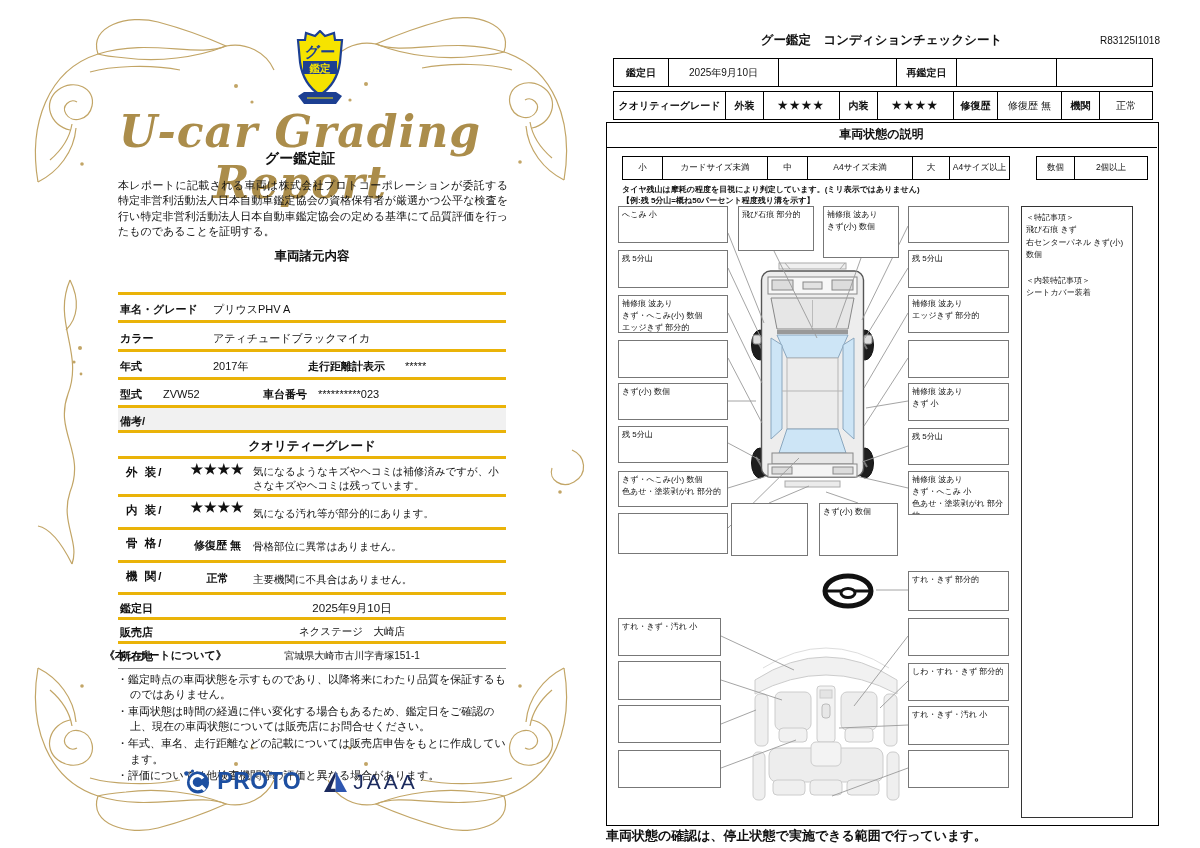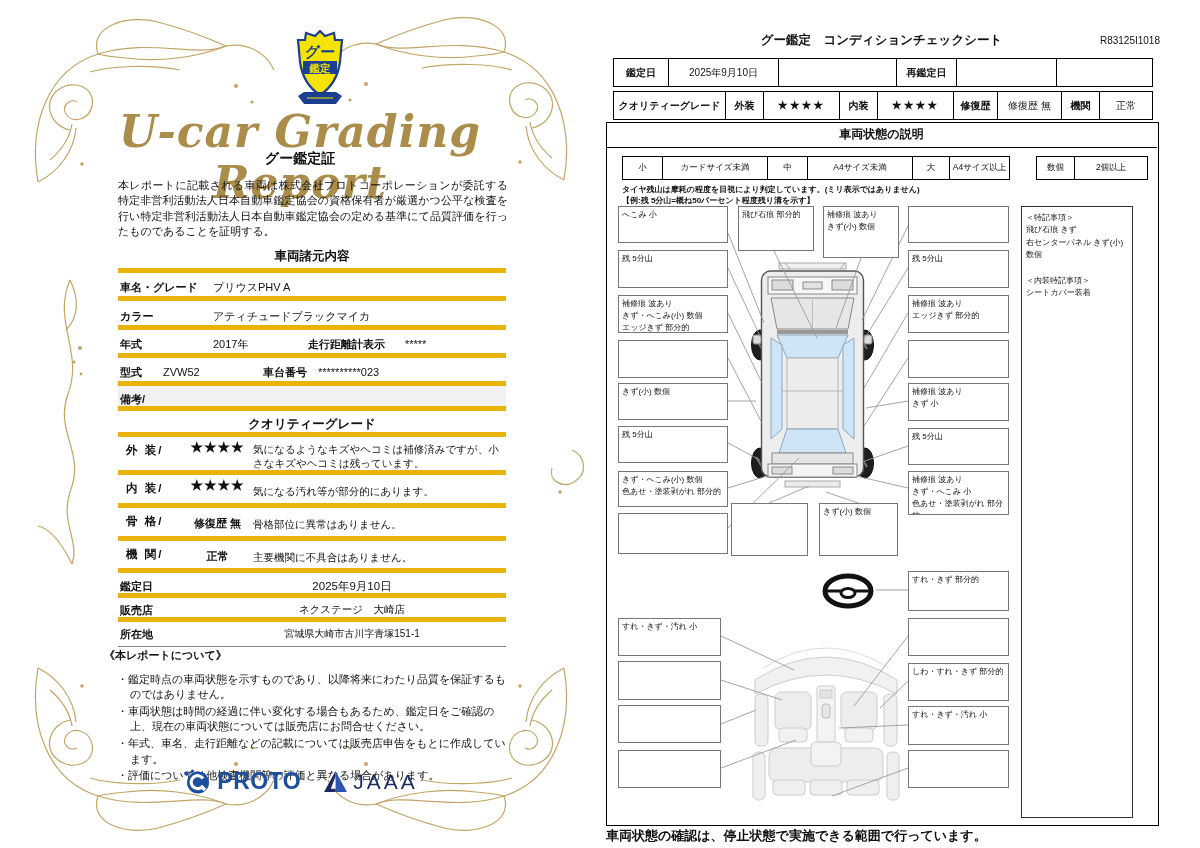--- a/index.html
+++ b/index.html
@@ -8,21 +8,21 @@
   .abs{position:absolute;}
   
   #lp{left:0;top:0;width:600px;height:848px;}
   .lp-serif{font-family:"Liberation Serif","DejaVu Serif",serif;}
   #lp-title{left:60px;top:106px;width:480px;text-align:center;
     font-family:"DejaVu Serif","Liberation Serif",serif;font-style:italic;font-weight:bold;
     font-size:44px;color:#ab8d4b;letter-spacing:1px;}
   #lp-sub{left:60px;top:150px;width:480px;text-align:center;font-size:14px;font-weight:bold;}
   #lp-intro{left:118px;top:178px;width:390px;font-size:11px;line-height:1.4;text-align:justify;}
   .sechead{width:388px;left:118px;text-align:center;font-weight:bold;font-size:12.5px;}
-  .trow{left:118px;width:388px;border-top:5px solid #eab308;}
+  .trow{left:118px;width:388px;border-top:3px solid #eab308;margin-top:24px;}
   .tlabel{position:absolute;left:2px;top:50%;transform:translateY(-50%);font-size:11px;font-weight:bold;}
   .tv{position:absolute;top:50%;transform:translateY(-50%);font-size:11px;}
   .gl{position:absolute;left:8px;top:6px;font-size:11.5px;font-weight:bold;letter-spacing:2px;}
   .gv{position:absolute;left:62px;top:4px;width:75px;text-align:center;font-size:11px;font-weight:bold;}
   .gstar{font-size:14px;letter-spacing:1px;top:2px;}
   .gd{position:absolute;left:135px;top:5px;width:250px;font-size:10.5px;line-height:1.35;}
   .mlabel{position:absolute;left:2px;top:50%;transform:translateY(-50%);font-size:11px;font-weight:bold;}
   .mval{position:absolute;left:95px;right:15px;top:50%;transform:translateY(-50%);
         text-align:center;font-size:10.5px;}
   #about{left:104px;top:648px;width:412px;font-size:11px;line-height:1.42;}

